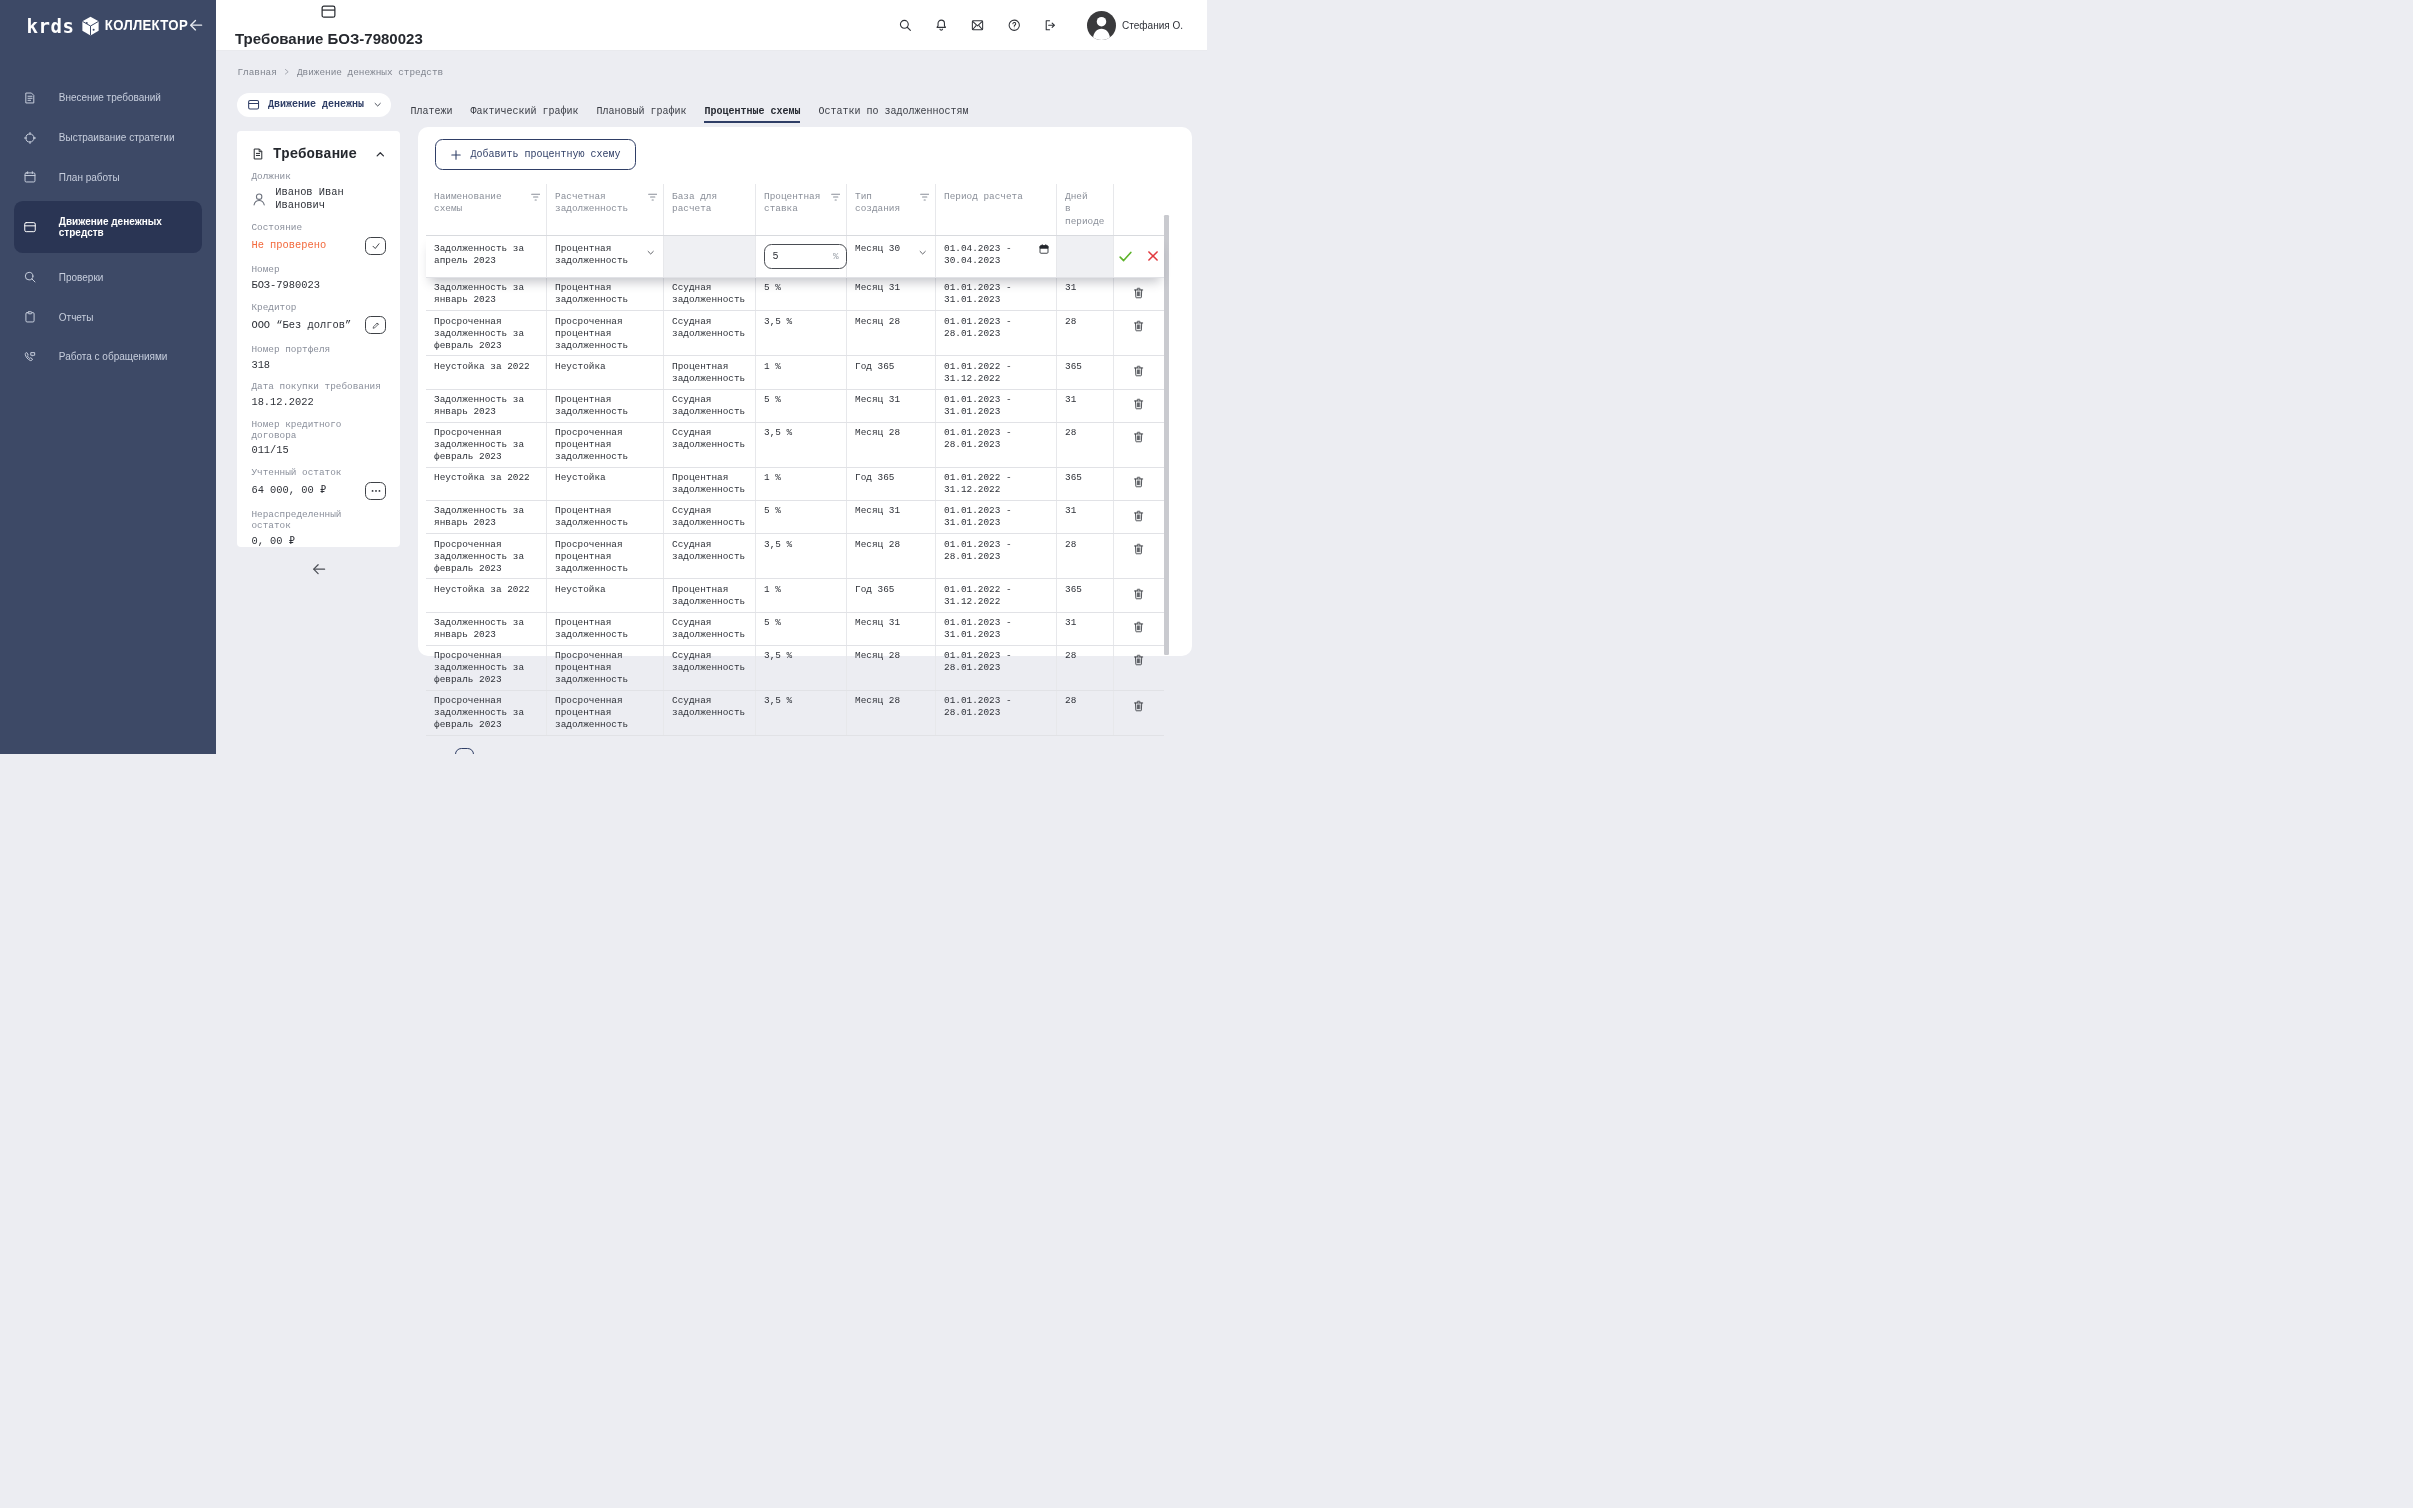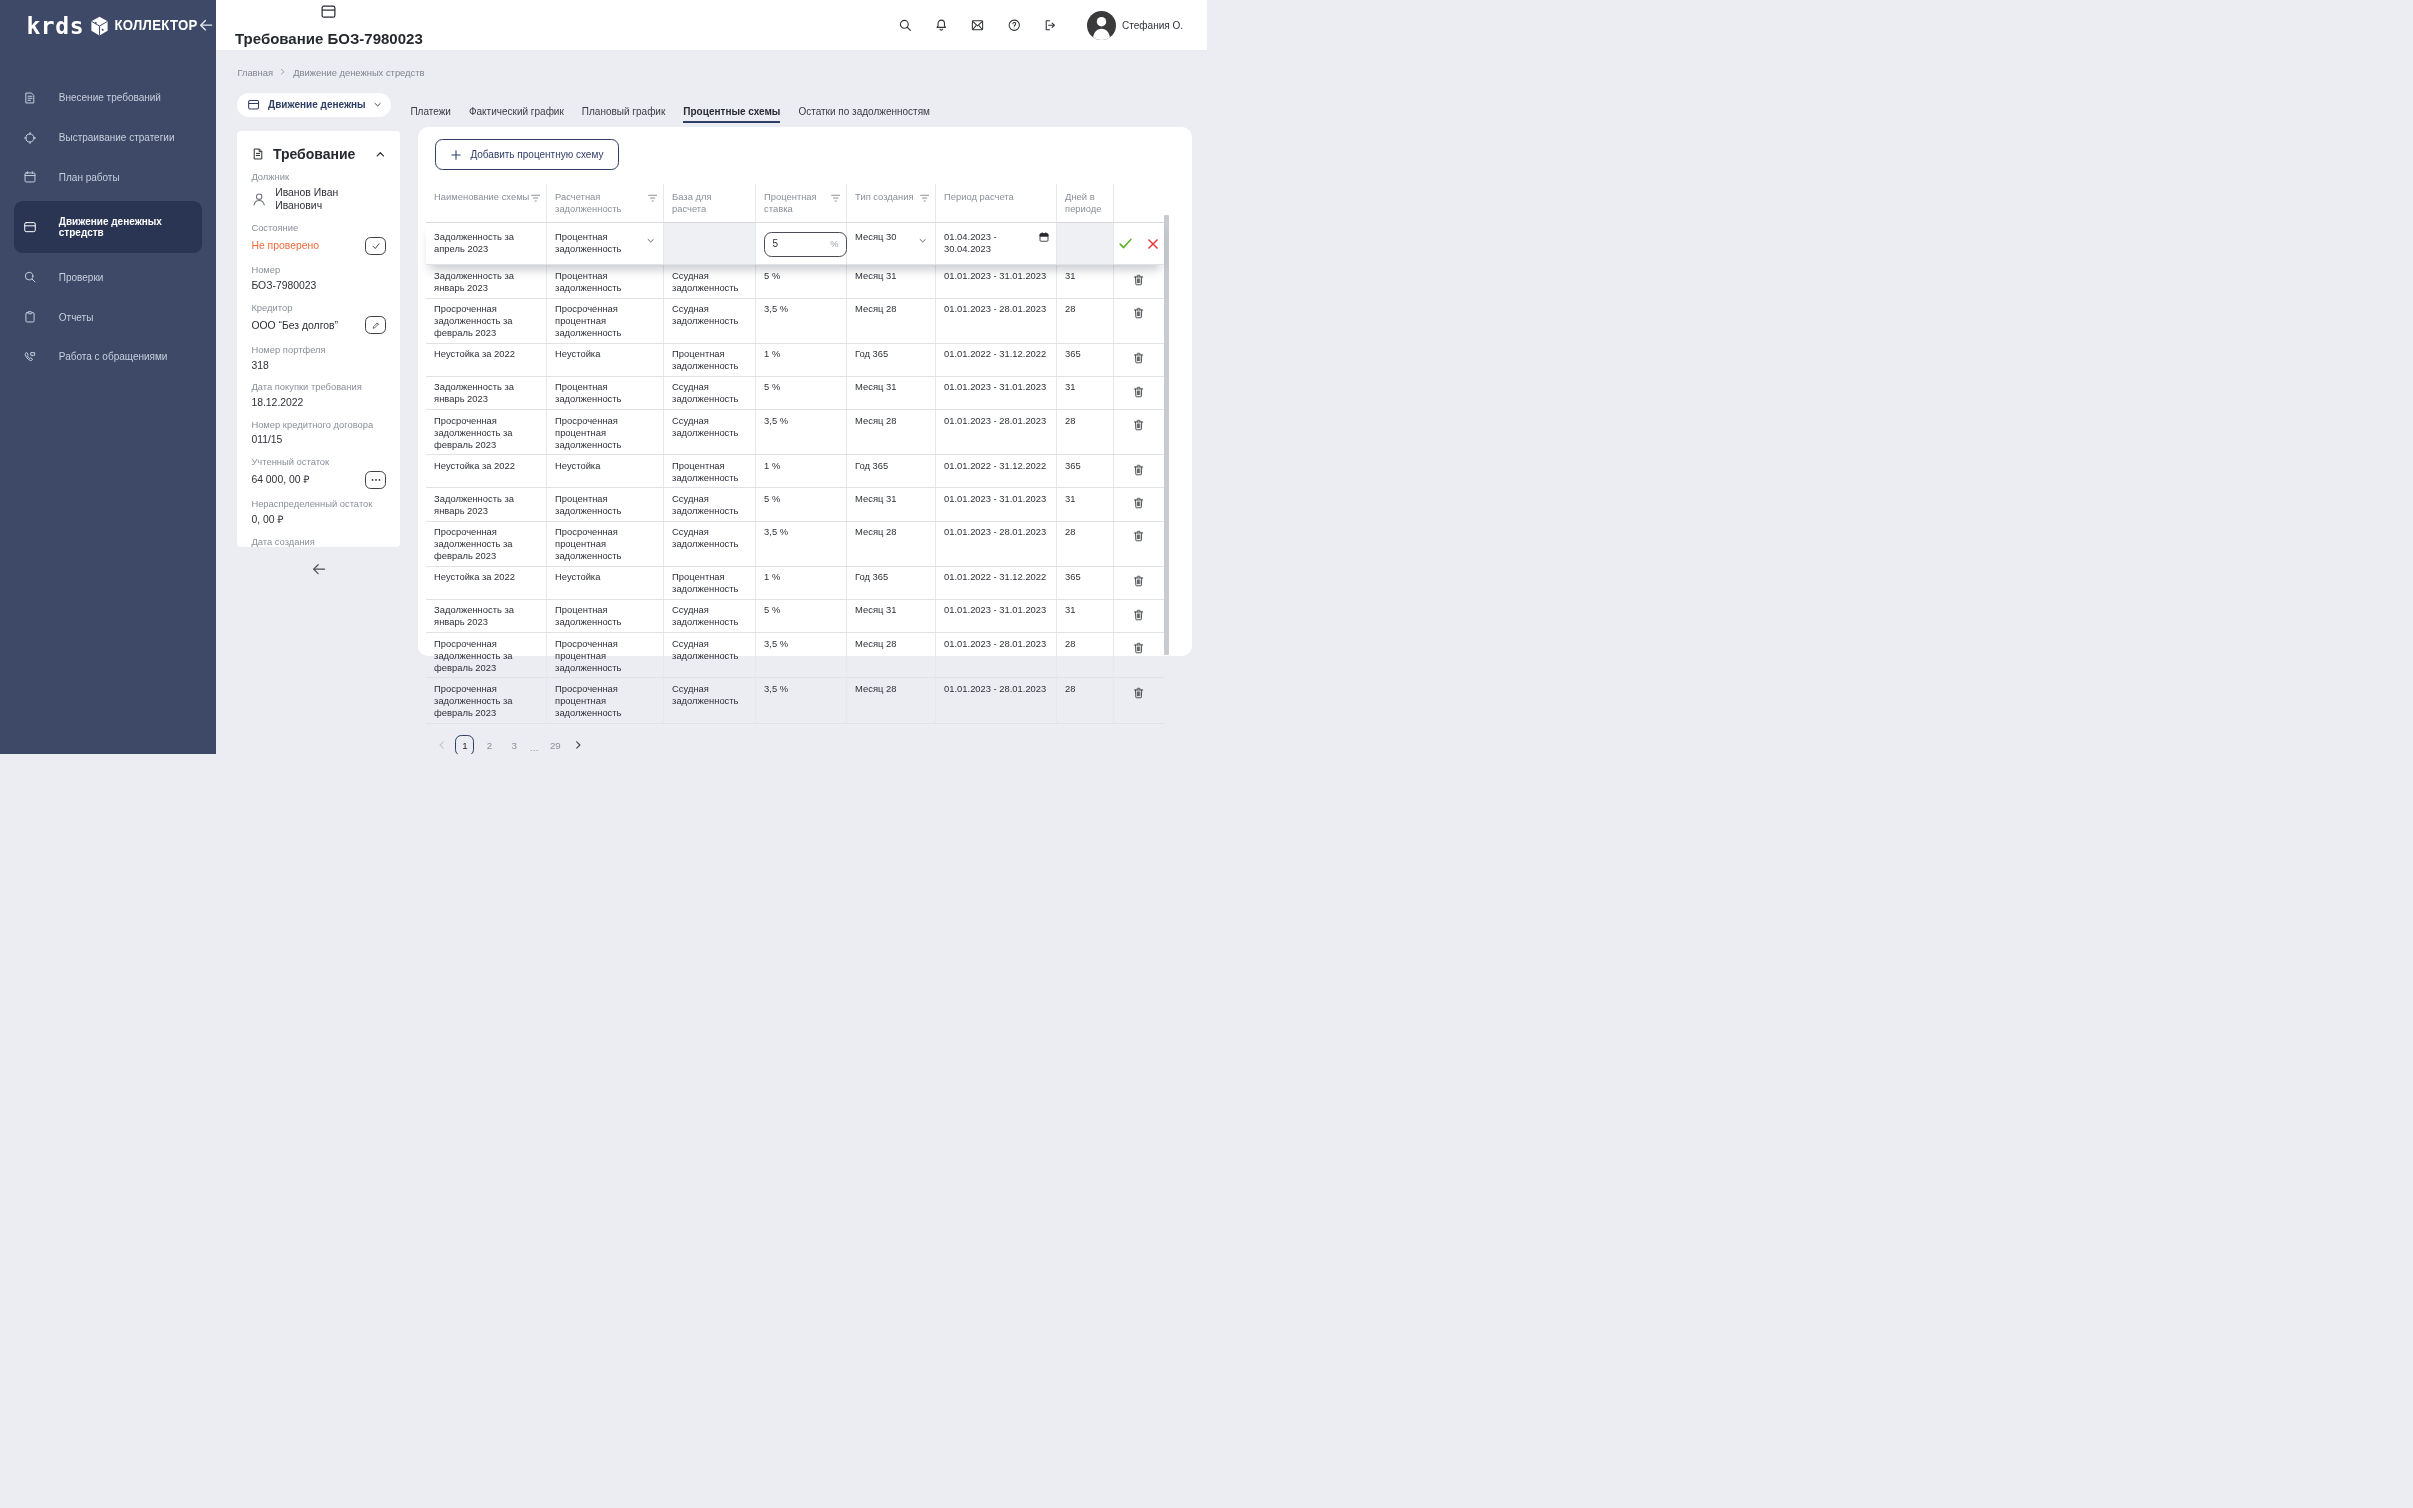--- a/index.html
+++ b/index.html
@@ -3,42 +3,42 @@
 <meta charset="utf-8">
 <style>
   * { box-sizing: border-box; margin: 0; padding: 0; }
   html,body { width:1207px; height:754px; overflow:hidden; }
   body { font-family:"Liberation Sans", sans-serif; background:#ECEDF2; color:#2E3138; }
   .app { display:flex; width:100%; height:100%; }
 
   
   .sidebar { width:216px; background:#3D4966; height:100%; flex-shrink:0; display:flex; flex-direction:column; }
   .logo-row { height:51px; display:flex; align-items:center; padding:0 16.3px 0 26.4px; }
-  .logo-brand { color:#fff; font-family:"DejaVu Sans Mono", monospace; font-weight:bold; font-size:23px; letter-spacing:0.6px; }
+  .logo-brand { color:#fff; font-family:"DejaVu Sans Mono", monospace; font-weight:bold; font-size:19px; letter-spacing:0.6px; }
   .logo-cube { margin:0 5px 0 6.3px; display:flex; }
   .logo-product { color:#fff; font-weight:800; font-size:13.2px; letter-spacing:0.3px; transform:scaleY(1.08); }
   .sidebar-collapse { margin-left:auto; color:#E8EBF2; display:flex; cursor:pointer; }
   .menu { margin-top:31px; padding:0 14px; display:flex; flex-direction:column; }
   .menu-item { display:flex; align-items:center; gap:22px; color:#C7CEDD; font-size:10px; padding:8.8px 8.8px; border-radius:8.8px; margin-bottom:8.2px; cursor:pointer; }
   .menu-item .mi-icon { display:flex; flex-shrink:0; }
   .menu-item.active { background:#2A3554; color:#FFFFFF; font-weight:bold; padding-top:15px; padding-bottom:15px; }
 
   
   .main { flex:1; display:flex; flex-direction:column; min-width:0; }
   .topbar { height:51px; background:#fff; border-bottom:0.6px solid #E9EAEE; display:flex; align-items:center; padding:0 24px 0 19px; flex-shrink:0; }
   .title-group { display:flex; align-items:center; gap:10.7px;flex-direction:column; }
   .page-title { font-size:15px; font-weight:bold; color:#25282E; }
   .top-actions { margin-left:auto; display:flex; align-items:center; gap:21.4px; color:#2F3238; }
   .top-icon { display:flex; cursor:pointer; }
   .user-chip { display:flex; align-items:center; gap:6px; margin-left:8.8px; cursor:pointer; }
   .avatar { width:29px; height:29px; border-radius:50%; background:#3A3A3C; overflow:hidden; display:flex; align-items:flex-end; justify-content:center; }
   .user-name { font-size:10px; color:#2E3138; }
 
   
-  .content { flex:1; padding:15.7px 15px 0 21.4px; min-width:0; }
+  .content { flex:1; padding:15.7px 15px 0 21.4px; min-width:0;font-family:Liberation Mono, monospace; }
   .breadcrumb { display:flex; align-items:center; gap:6.3px; font-size:9.4px; color:#80858F; }
   .breadcrumb .bc-link { cursor:pointer; }
   .bc-sep { display:flex; color:#9A9EA7; }
 
   .controls-row { display:flex; align-items:stretch; height:24px; margin-top:15px; gap:19px; }
   .view-pill { width:154px; background:#fff; border-radius:12px; display:flex; align-items:center; gap:7.5px; padding:0 8.8px 0 10px; cursor:pointer; flex-shrink:0; }
   .view-pill .vp-label { color:#2F3E66; font-weight:bold; font-size:10px; white-space:nowrap; overflow:hidden; flex:1; }
   .tabs { display:flex; gap:18px; align-items:center; }
   .tab { position:relative; height:100%; display:flex; align-items:center; font-size:10px; color:#3A3D45; cursor:pointer; white-space:nowrap;margin-top:13px; }
   .tab.active { color:#272B33; font-weight:bold; }

